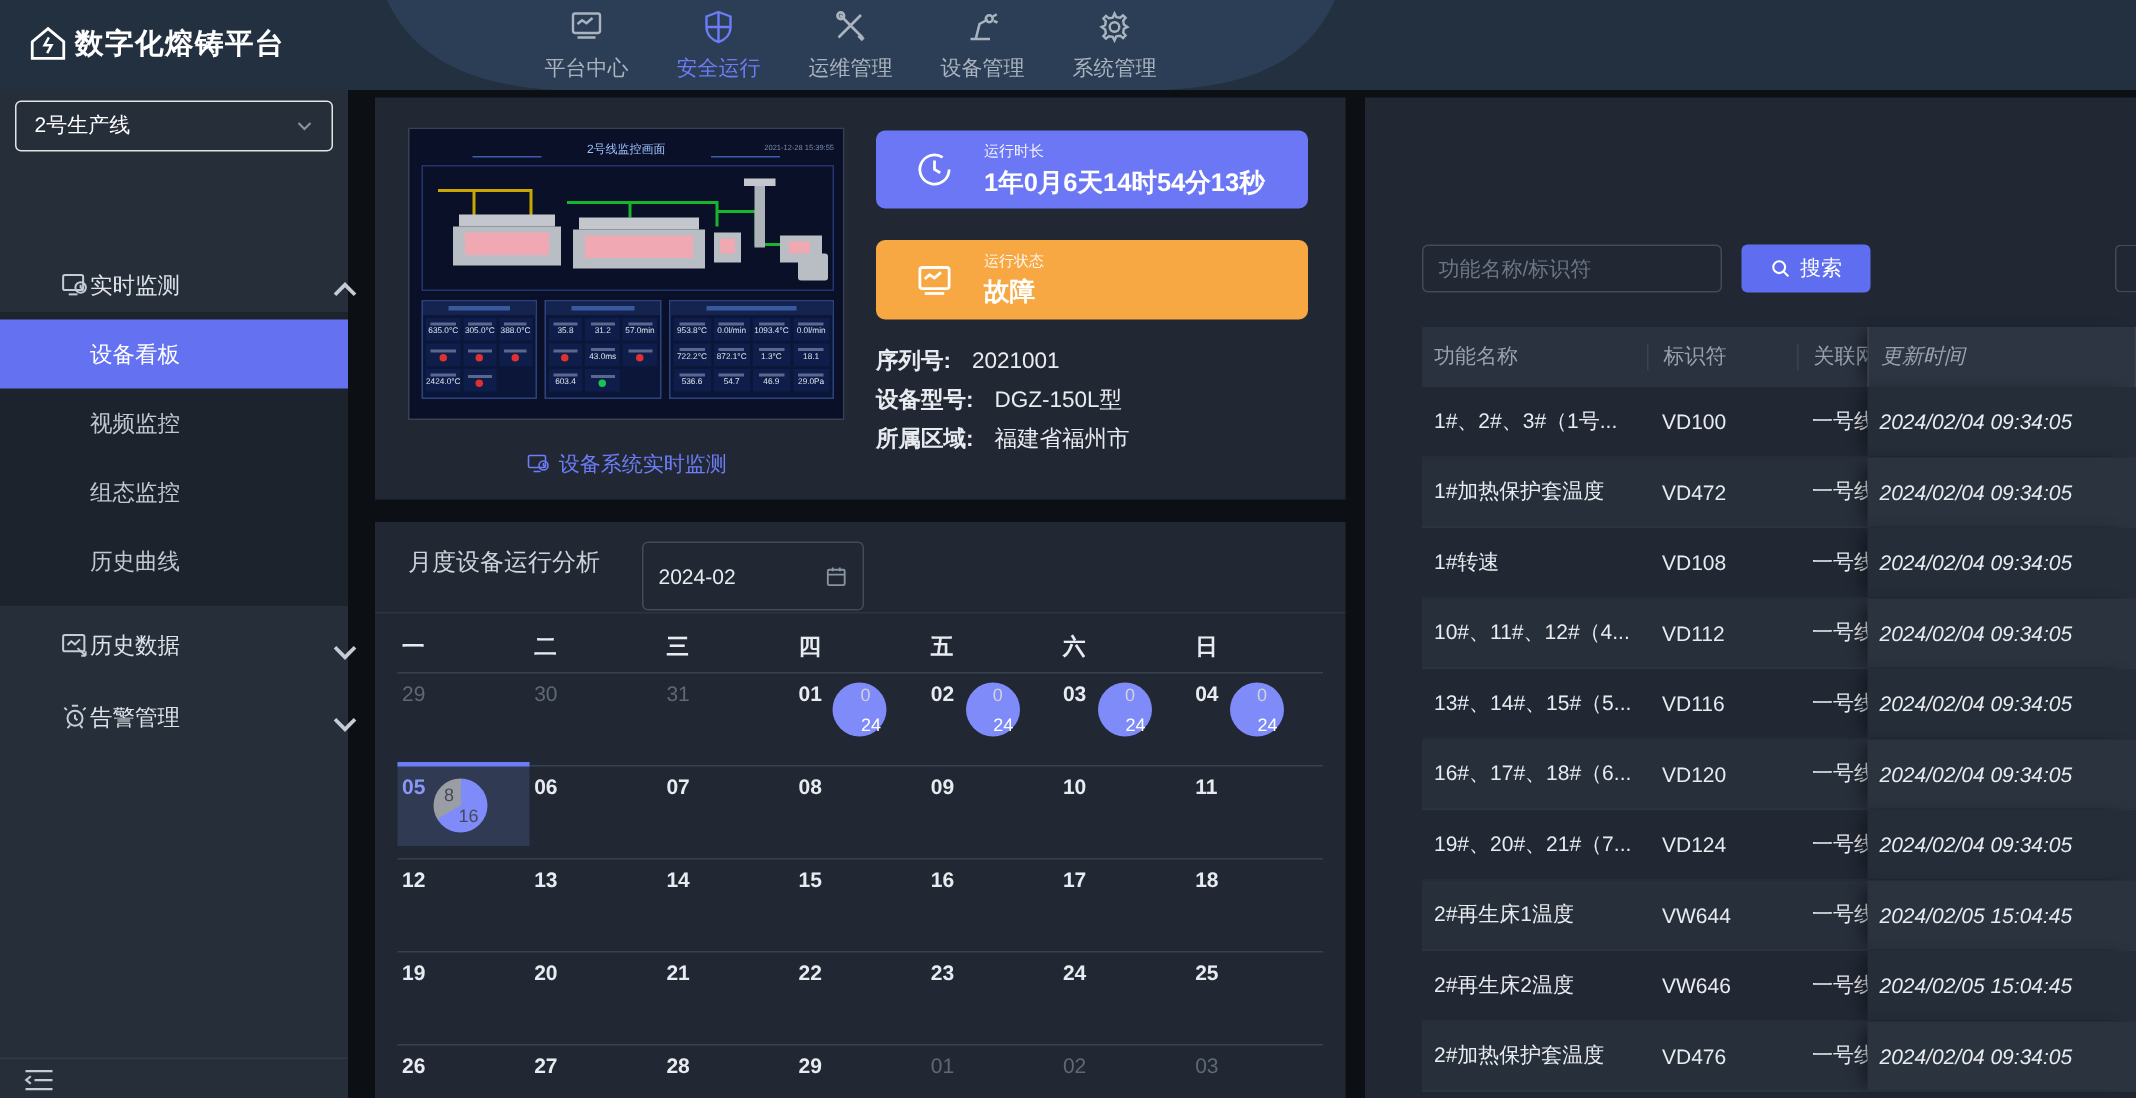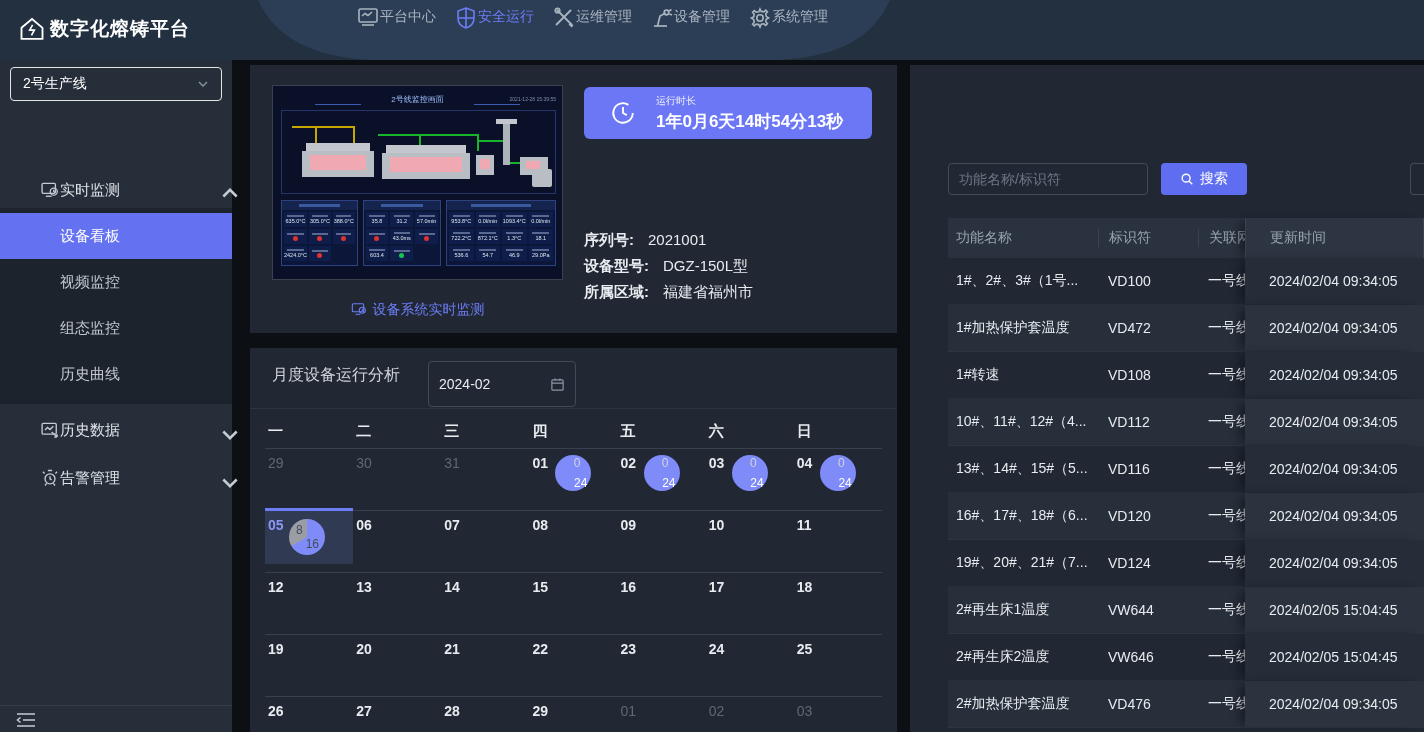--- a/index.html
+++ b/index.html
@@ -6,21 +6,21 @@
   html,body { width:1424px; height:732px; overflow:hidden; }
   body { font-family:"Liberation Sans","DejaVu Sans",sans-serif; background:var(--page_bg,#0c1015); color:#e8ebef; position:relative; }
 
   
   .header { position:absolute; left:0; top:0; width:1424px; height:60px; background:var(--header_bg,#22303f); z-index:30; }
   .logo-wrap { position:absolute; left:18px; top:15px; display:flex; align-items:center; gap:4px; }
   .logo-wrap svg { width:28px; height:28px; }
   .app-title { font-size:19px; font-weight:bold; color:#fff; letter-spacing:1px; }
   .nav-shape { position:absolute; left:258px; top:0; width:632px; height:60px; }
   .nav { position:absolute; left:356px; top:6px; display:flex; gap:18px; }
-  .nav-item { min-width:70px; display:flex; cursor:pointer; color:#aab4c0; }
+  .nav-item { min-width:70px; display:flex; flex-direction:column; align-items:center; cursor:pointer; color:#aab4c0; }
   .nav-item svg { width:24px; height:24px; stroke:#aab4c0; }
   .nav-item .nav-label { font-size:14px; margin-top:2px; }
   .nav-item.active { color:var(--accent,#6d7cf7); }
   .nav-item.active svg { stroke:var(--accent,#6d7cf7); }
   .hdr-right { position:absolute; right:0; top:0; height:60px; }
 
   
   .sidebar { position:absolute; left:0; top:60px; width:232px; height:672px; background:var(--sidebar_bg,#262e3a); z-index:20; }
   .line-select { position:absolute; left:10px; top:7px; width:212px; height:34px; border:1px solid #e5e5e5; border-radius:4px; display:flex; align-items:center; justify-content:space-between; padding:0 12px; cursor:pointer; background:transparent; }
   .line-select .val { font-size:14px; color:#fff; }
@@ -107,21 +107,21 @@
   .tc { font-size:14px; color:#e8ebef; white-space:nowrap; overflow:hidden; }
   .c-name { width:150px; padding-left:8px; }
   .c-id { width:100px; }
   .c-net { width:60px; }
   .c-time { position:absolute; right:0; top:0; bottom:0; width:179px; display:flex; align-items:center; box-shadow:-8px 0 10px -4px rgba(0,0,0,.45); }
   .thead .c-time { background:#2d3542; border-left:1px solid #3a4350; border-right:1px solid #3a4350; }
   .thead .c-id, .thead .c-net { border-left:1px solid #3a4350; padding-left:10px; }
   .trow .c-id, .trow .c-net { padding-left:10px; }
   .trow .c-time { background:#252d39; }
   .trow.alt .c-time { background:#2b333f; }
-  .c-time .inner { padding-left:24px; }
+  .c-time .inner { padding-left:8px;font-style:italic; }
 </style>
 </head>
 <body>
 
 <div class="header">
   <svg class="nav-shape" viewBox="0 0 632 60" preserveAspectRatio="none">
     <path d="M0 0 C18 40 58 57 112 60 L520 60 C578 57 614 40 632 0 Z" fill="#2c3e55"></path>
   </svg>
   <div class="logo-wrap">
     <svg viewBox="0 0 24 24" fill="none" stroke="#fff" stroke-width="1.6">
@@ -425,20 +425,31 @@
   <div class="stat-card stat-blue">
     <svg viewBox="0 0 24 24" fill="none" stroke-width="1.7">
       <path d="M21 12 a9 9 0 1 1 -4 -7.5"></path>
         <path d="M12 6.5 V12 l3.5 2"></path>
     </svg>
     <div>
       <div class="tlab">运行时长</div>
       <div class="tval">1年0月6天14时54分13秒</div>
     </div>
   </div>
+  <div class="stat-card stat-orange">
+    <svg viewBox="0 0 24 24" fill="none" stroke-width="1.7">
+      <rect x="3" y="4" width="18" height="13" rx="1.5"></rect>
+        <path d="M6 11 l3 -2.5 l3 2 l4 -3.5"></path>
+        <path d="M6 20 h12"></path>
+    </svg>
+    <div>
+      <div class="tlab">运行状态</div>
+      <div class="tval">故障</div>
+    </div>
+  </div>
   <div id="device-info">
       <div class="info-row" style="top: 166px;"><b>序列号:</b><span>2021001</span></div>
       <div class="info-row" style="top: 192px;"><b>设备型号:</b><span>DGZ-150L型</span></div>
       <div class="info-row" style="top: 218px;"><b>所属区域:</b><span>福建省福州市</span></div>
     </div>
 </div>
 
 <div class="card card2">
   <div class="cal-title">月度设备运行分析</div>
   <div class="month-box">

